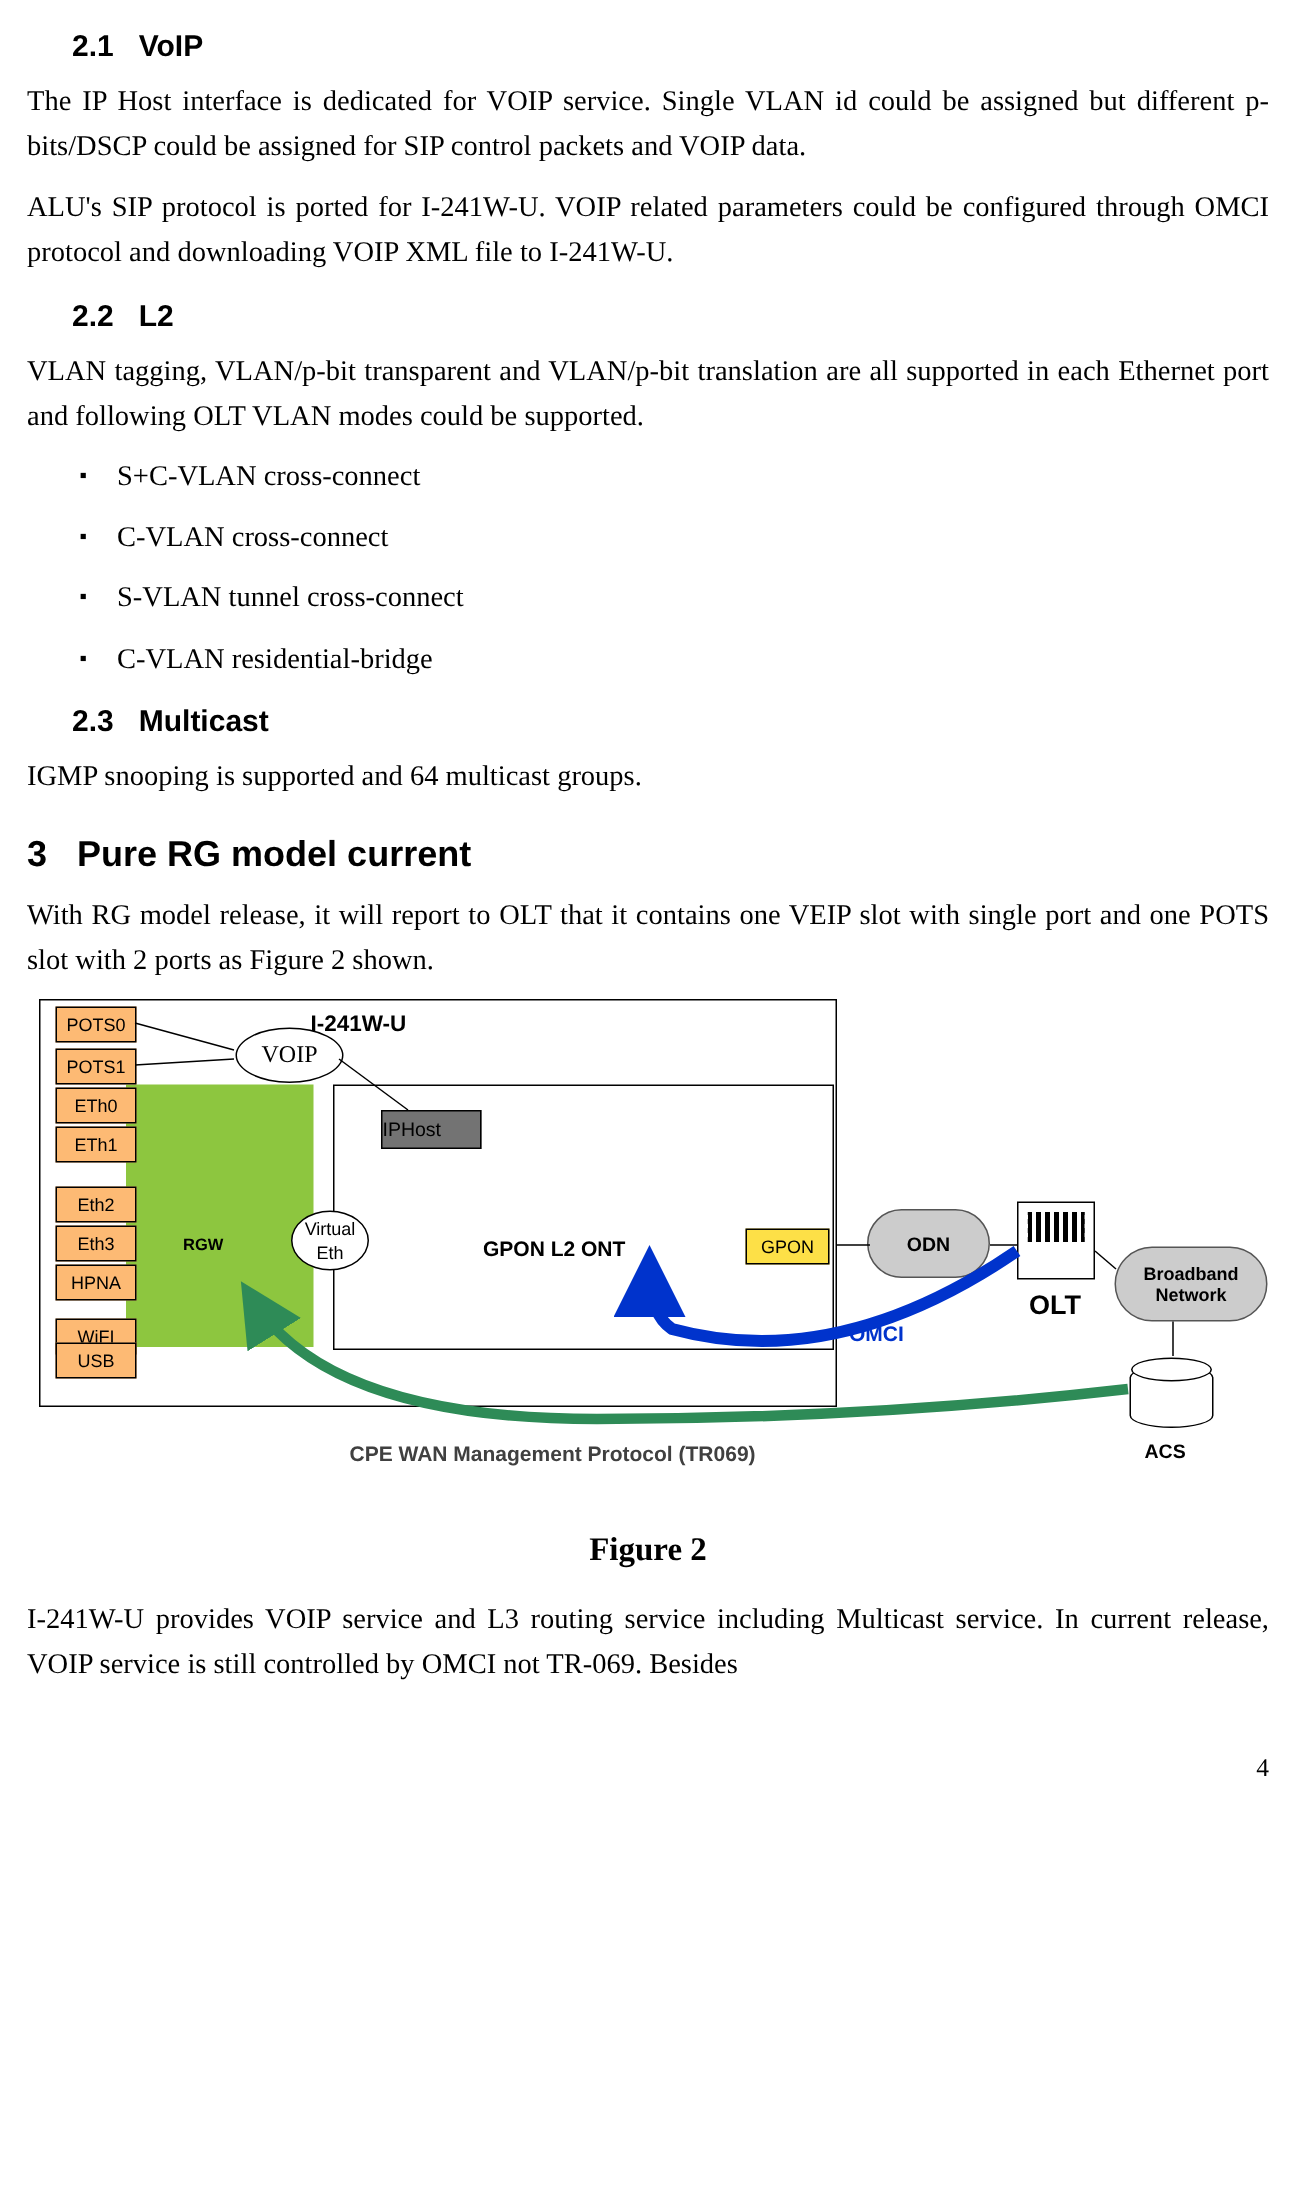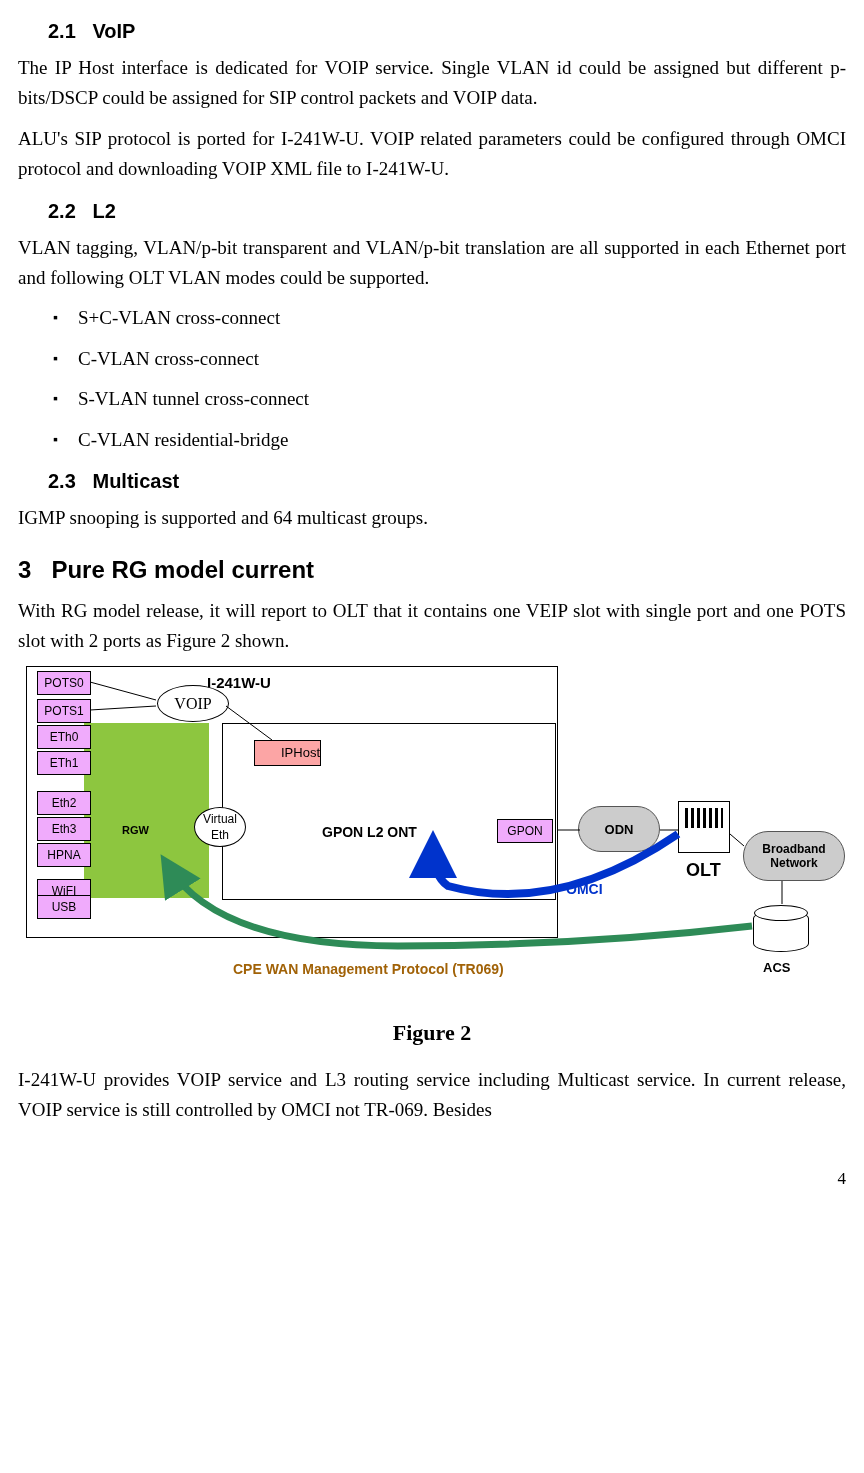--- a/index.html
+++ b/index.html
@@ -18,38 +18,38 @@
     ul { list-style: none; padding-left: 35px; margin: 6px 0; }
     ul li { margin: 10px 0; }
     ul li::before { content: "▪"; margin-right: 20px; font-size: 14px; vertical-align: 2px; }
     .fig-caption { text-align: center; font-weight: bold; font-size: 22px; margin: 14px 0; }
     .page-num { text-align: right; font-size: 17px; margin-top: 40px; }
     .diagram { position: relative; width: 828px; height: 335px; margin: 10px 0 0 0; }
     .outer-box { position: absolute; left: 8px; top: 0; width: 530px; height: 270px; border: 1px solid #000; }
     .device-label { position: absolute; top: 4px; left: 180px; font-family: Verdana, Arial, sans-serif; font-weight: bold; font-size: 15px; }
     .rgw-box { position: absolute; left: 57px; top: 56px; width: 125px; height: 175px; background: #8dc63f; }
     .rgw-label { position: absolute; left: 95px; top: 155px; font-family: Verdana, Arial, sans-serif; font-weight: bold; font-size: 11px; }
-    .port { position: absolute; left: 10px; width: 52px; height: 22px; border: 1px solid #000; background: #f0abfc; text-align: center; font-family: Verdana, Arial, sans-serif; font-size: 12px; line-height: 22px; }
+    .port { position: absolute; left: 10px; width: 52px; height: 22px; border: 1px solid #000; background: #fdba74; text-align: center; font-family: Verdana, Arial, sans-serif; font-size: 12px; line-height: 22px; }
     .voip-ellipse { position: absolute; left: 130px; top: 18px; width: 70px; height: 35px; border: 1px solid #000; border-radius: 50%; background: #fff; text-align: center; line-height: 35px; font-size: 16px; }
     .virtualeth { position: absolute; left: 167px; top: 140px; width: 52px; height: 40px; border: 1px solid #000; border-radius: 50%; background: #fff; text-align: center; font-family: Verdana, Arial, sans-serif; font-size: 12px; line-height: 1.3; padding-top: 4px; box-sizing: border-box; }
-    .iphost-box { position: absolute; left: 227px; top: 73px; width: 65px; height: 24px; border: 1px solid #000; background: #fca5a5; text-align: right; font-family: Verdana, Arial, sans-serif; font-size: 13px; line-height: 24px; }
+    .iphost-box { position: absolute; left: 227px; top: 73px; width: 65px; height: 24px; border: 1px solid #000; background: #737373; text-align: left; font-family: Verdana, Arial, sans-serif; font-size: 13px; line-height: 24px; }
     .gpon-l2-box { position: absolute; left: 195px; top: 56px; width: 332px; height: 175px; border: 1px solid #000; }
     .gpon-l2-label { position: absolute; left: 295px; top: 154px; font-family: Verdana, Arial, sans-serif; font-weight: bold; font-size: 14px; }
-    .gpon-port { position: absolute; left: 470px; top: 152px; width: 54px; height: 22px; border: 1px solid #000; background: #f0abfc; text-align: center; font-family: Verdana, Arial, sans-serif; font-size: 12px; line-height: 22px; }
+    .gpon-port { position: absolute; left: 470px; top: 152px; width: 54px; height: 22px; border: 1px solid #000; background: #fde047; text-align: center; font-family: Verdana, Arial, sans-serif; font-size: 12px; line-height: 22px; }
     .cloud { position: absolute; width: 80px; height: 44px; background: #ccc; border: 1px solid #555; border-radius: 40px; text-align: center; font-family: Verdana, Arial, sans-serif; font-weight: bold; font-size: 13px; line-height: 1.2; display: flex; align-items: center; justify-content: center; }
     .cloud.odn { left: 560px; top: 140px; }
     .cloud.bb { left: 725px; top: 165px; width: 100px; height: 48px; font-size: 12px; }
     .olt-box { position: absolute; left: 660px; top: 135px; width: 50px; height: 50px; border: 1px solid #000; background: #fff; }
     .olt-inner { position: absolute; left: 6px; top: 6px; width: 38px; height: 20px; background: repeating-linear-gradient(90deg,#000 0 3px,#fff 3px 6px),repeating-linear-gradient(0deg,#000 0 3px,#fff 3px 6px); }
     .olt-label { position: absolute; left: 668px; top: 190px; font-family: Verdana, Arial, sans-serif; font-weight: bold; font-size: 18px; }
     .acs { position: absolute; left: 735px; top: 244px; width: 54px; height: 40px; border: 1px solid #000; border-radius: 50% / 20%; background: #fff; }
     .acs::before { content: ""; position: absolute; left: 0; top: -6px; width: 52px; height: 14px; border: 1px solid #000; border-radius: 50%; background: #fff; }
     .acs-label { position: absolute; left: 745px; top: 292px; font-family: Verdana, Arial, sans-serif; font-weight: bold; font-size: 13px; }
     .omci-label { position: absolute; left: 548px; top: 212px; color: #0033cc; font-family: Verdana, Arial, sans-serif; font-weight: bold; font-size: 14px; }
-    .cpe-label { position: absolute; left: 215px; top: 292px; color: #a16207; font-family: Verdana, Arial, sans-serif; font-weight: bold; font-size: 14px; }
+    .cpe-label { position: absolute; left: 215px; top: 292px; color: #404040; font-family: Verdana, Arial, sans-serif; font-weight: bold; font-size: 14px; }
     .svg-layer { position: absolute; left: 0; top: 0; width: 828px; height: 335px; pointer-events: none; }
   </style>
 </head>
 <body>
 
 <h2 class="top"><span>2.1</span>&nbsp;&nbsp;&nbsp;<span>VoIP</span></h2>
 <p>The IP Host interface is dedicated for VOIP service. Single VLAN id could be assigned but different p-bits/DSCP could be assigned for SIP control packets and VOIP data.</p>
 <p>ALU's SIP protocol is ported for I-241W-U. VOIP related parameters could be configured through OMCI protocol and downloading VOIP XML file to I-241W-U.</p>
 
 <h2><span>2.2</span>&nbsp;&nbsp;&nbsp;<span>L2</span></h2>

